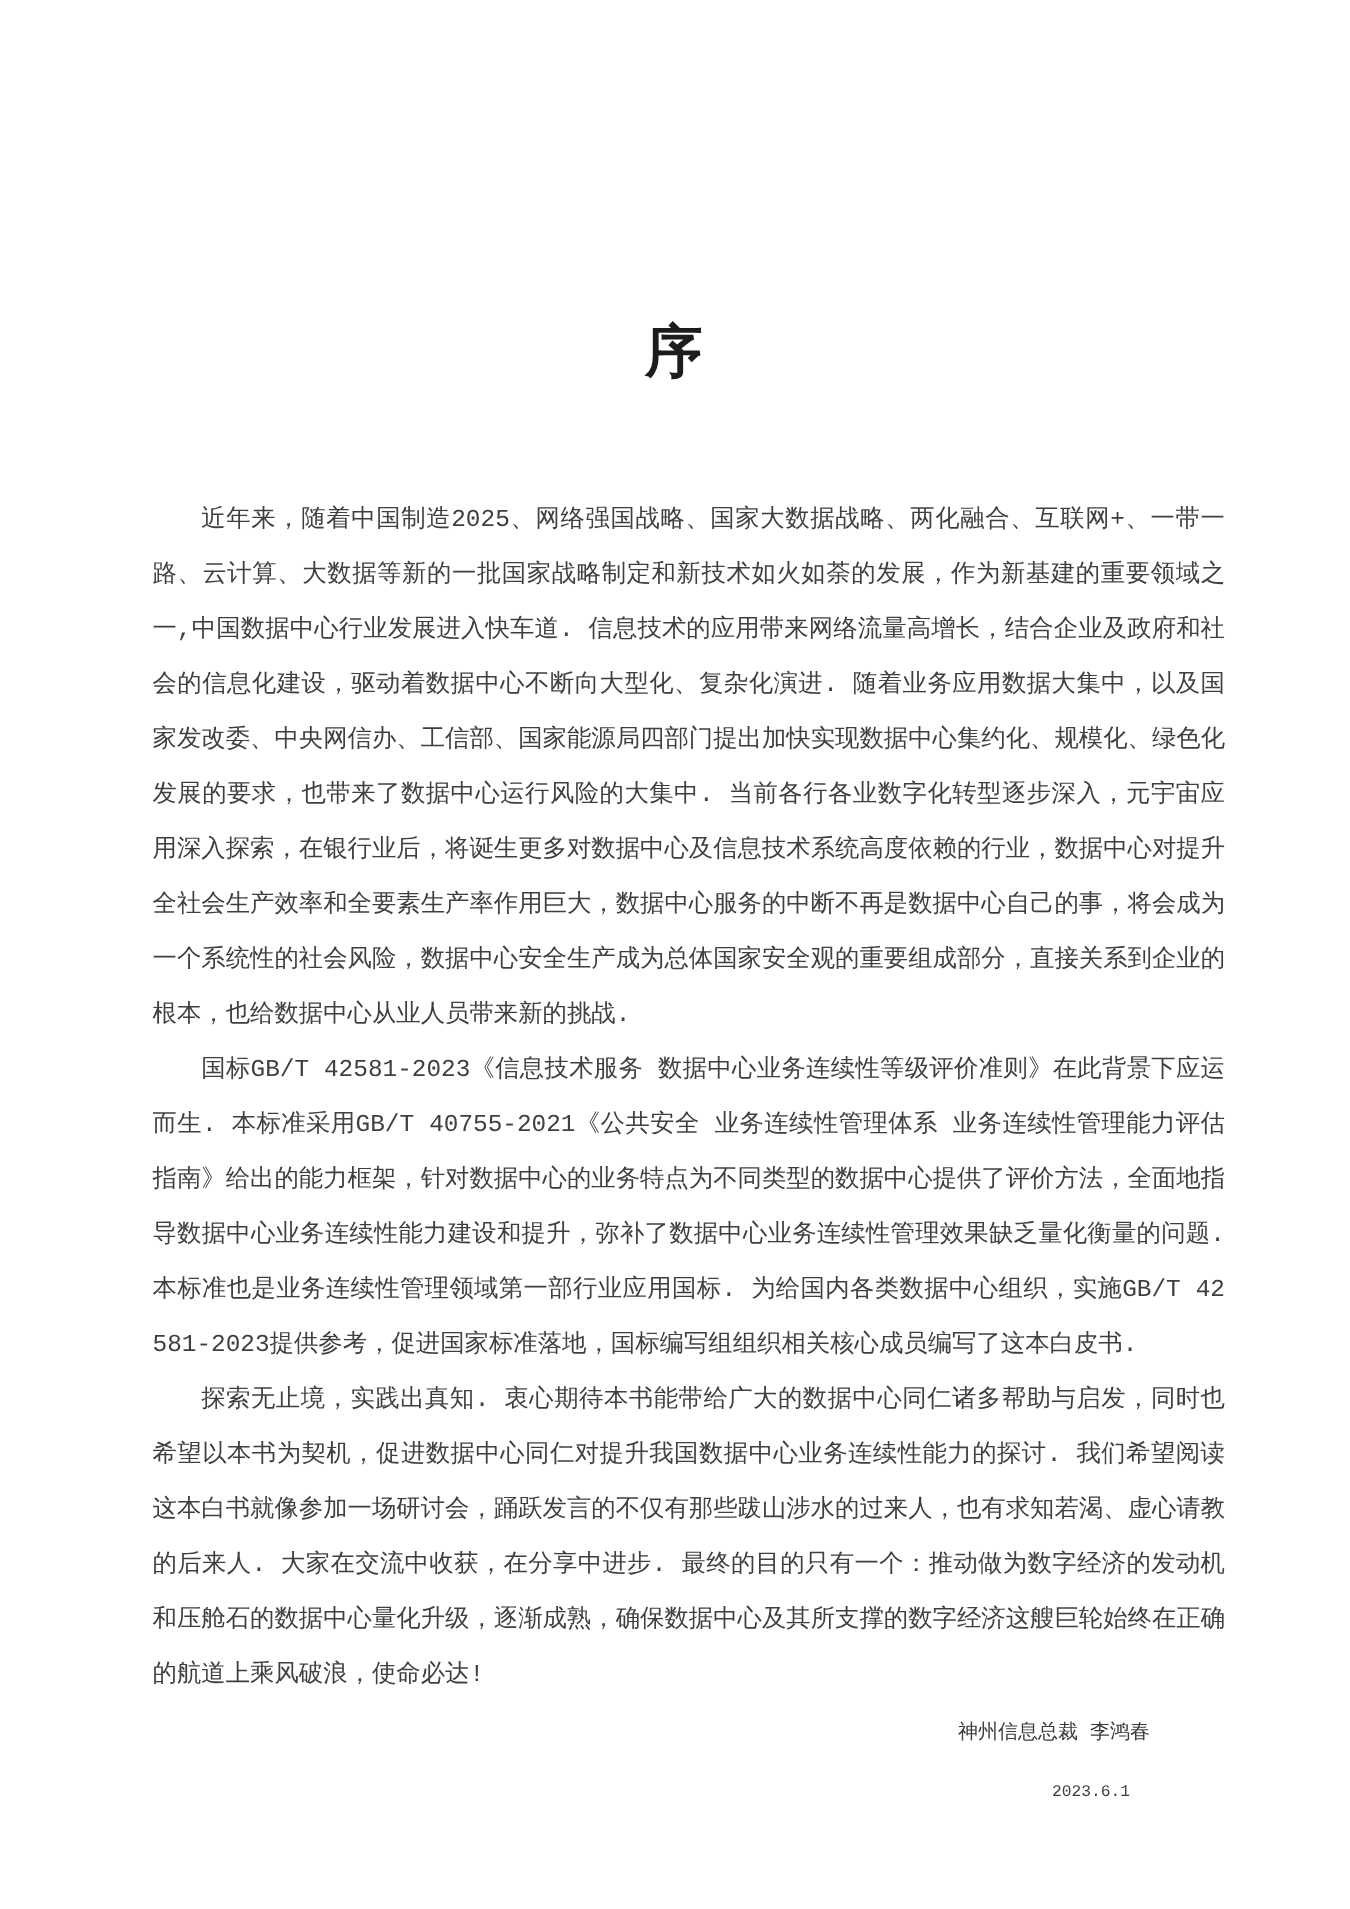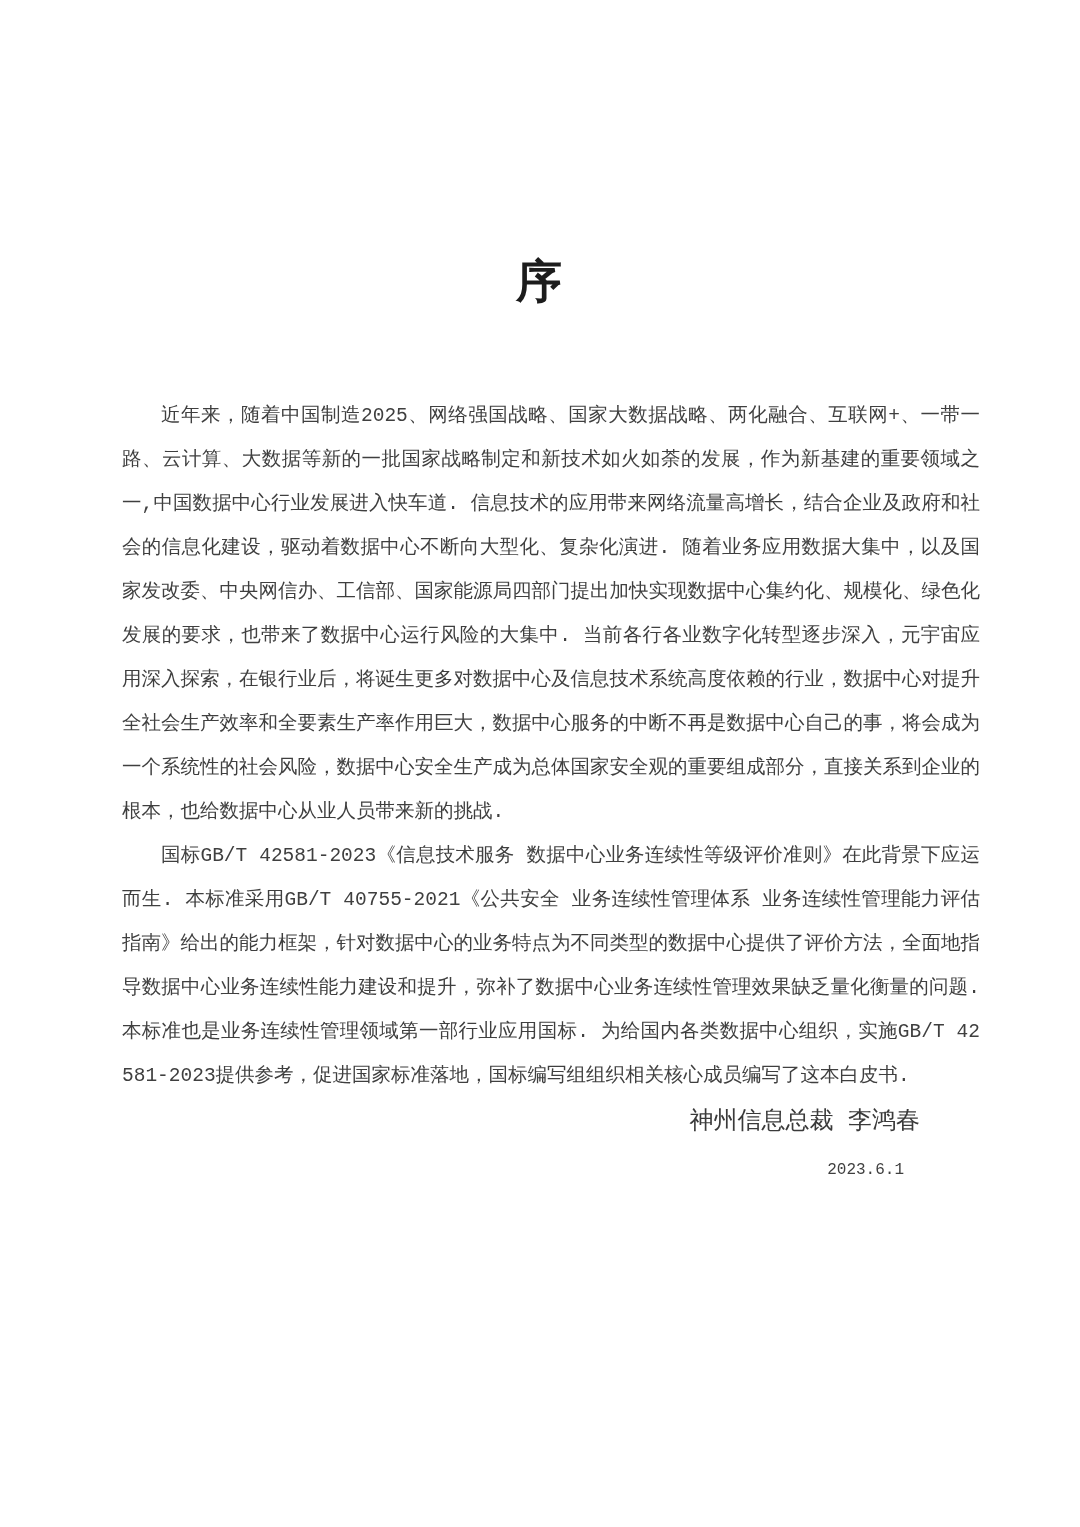--- a/index.html
+++ b/index.html
@@ -36,37 +36,38 @@
   .para {
     margin: 0;
     text-align: justify;
     text-indent: 2em;
     word-break: break-all;
   }
   .signature {
     margin-top: 2px;
     text-align: right;
     padding-right: 60px;
-    font-size: 24px;
+    font-size: 16px;
     line-height: 44px;
     color: #3a3a3a;
   }
   .date {
     margin-top: 4px;
     text-align: right;
     padding-right: 76px;
-    font-size: 16px;
+    font-size: 13px;
     line-height: 44px;
     color: #3f3f3f;
   }
 </style>
 </head>
 <body>
 
 <div class="page">
   <h1 class="title">序</h1>
   <div class="body-text">
     <p class="para">近年来，随着中国制造2025、网络强国战略、国家大数据战略、两化融合、互联网+、一带一路、云计算、大数据等新的一批国家战略制定和新技术如火如荼的发展，作为新基建的重要领域之一,中国数据中心行业发展进入快车道. 信息技术的应用带来网络流量高增长，结合企业及政府和社会的信息化建设，驱动着数据中心不断向大型化、复杂化演进. 随着业务应用数据大集中，以及国家发改委、中央网信办、工信部、国家能源局四部门提出加快实现数据中心集约化、规模化、绿色化发展的要求，也带来了数据中心运行风险的大集中. 当前各行各业数字化转型逐步深入，元宇宙应用深入探索，在银行业后，将诞生更多对数据中心及信息技术系统高度依赖的行业，数据中心对提升全社会生产效率和全要素生产率作用巨大，数据中心服务的中断不再是数据中心自己的事，将会成为一个系统性的社会风险，数据中心安全生产成为总体国家安全观的重要组成部分，直接关系到企业的根本，也给数据中心从业人员带来新的挑战.</p>
     <p class="para">国标GB/T 42581-2023《信息技术服务 数据中心业务连续性等级评价准则》在此背景下应运而生. 本标准采用GB/T 40755-2021《公共安全 业务连续性管理体系 业务连续性管理能力评估指南》给出的能力框架，针对数据中心的业务特点为不同类型的数据中心提供了评价方法，全面地指导数据中心业务连续性能力建设和提升，弥补了数据中心业务连续性管理效果缺乏量化衡量的问题. 本标准也是业务连续性管理领域第一部行业应用国标. 为给国内各类数据中心组织，实施GB/T 42581-2023提供参考，促进国家标准落地，国标编写组组织相关核心成员编写了这本白皮书.</p>
+    <p class="para">探索无止境，实践出真知. 衷心期待本书能带给广大的数据中心同仁诸多帮助与启发，同时也希望以本书为契机，促进数据中心同仁对提升我国数据中心业务连续性能力的探讨. 我们希望阅读这本白书就像参加一场研讨会，踊跃发言的不仅有那些跋山涉水的过来人，也有求知若渴、虚心请教的后来人. 大家在交流中收获，在分享中进步. 最终的目的只有一个：推动做为数字经济的发动机和压舱石的数据中心量化升级，逐渐成熟，确保数据中心及其所支撑的数字经济这艘巨轮始终在正确的航道上乘风破浪，使命必达!</p>
     <div class="signature">神州信息总裁  李鸿春</div>
     <div class="date">2023.6.1</div>
   </div>
 </div>
 
 </body></html>

